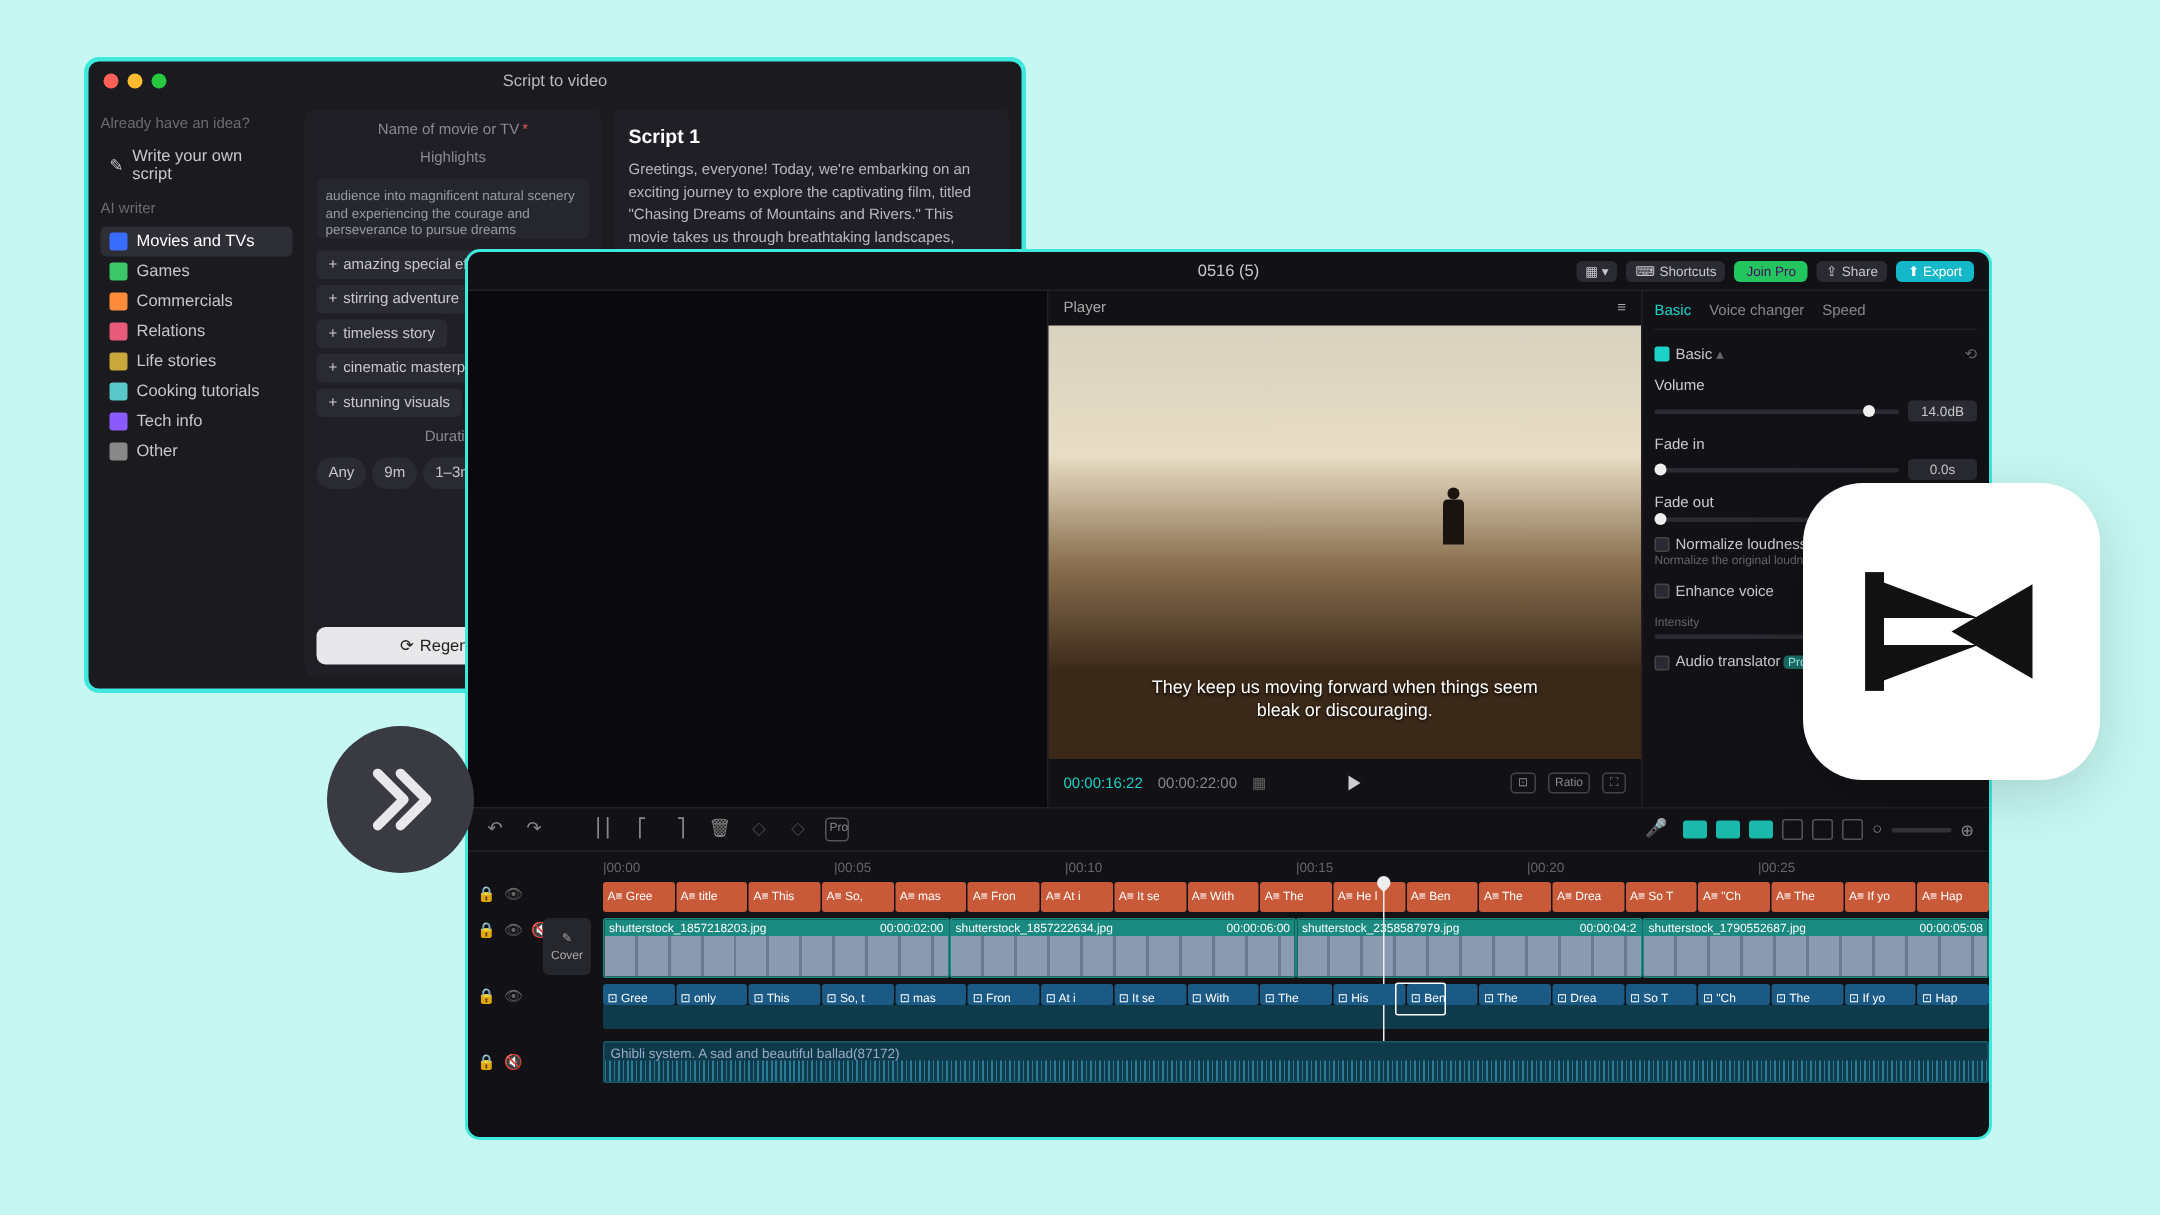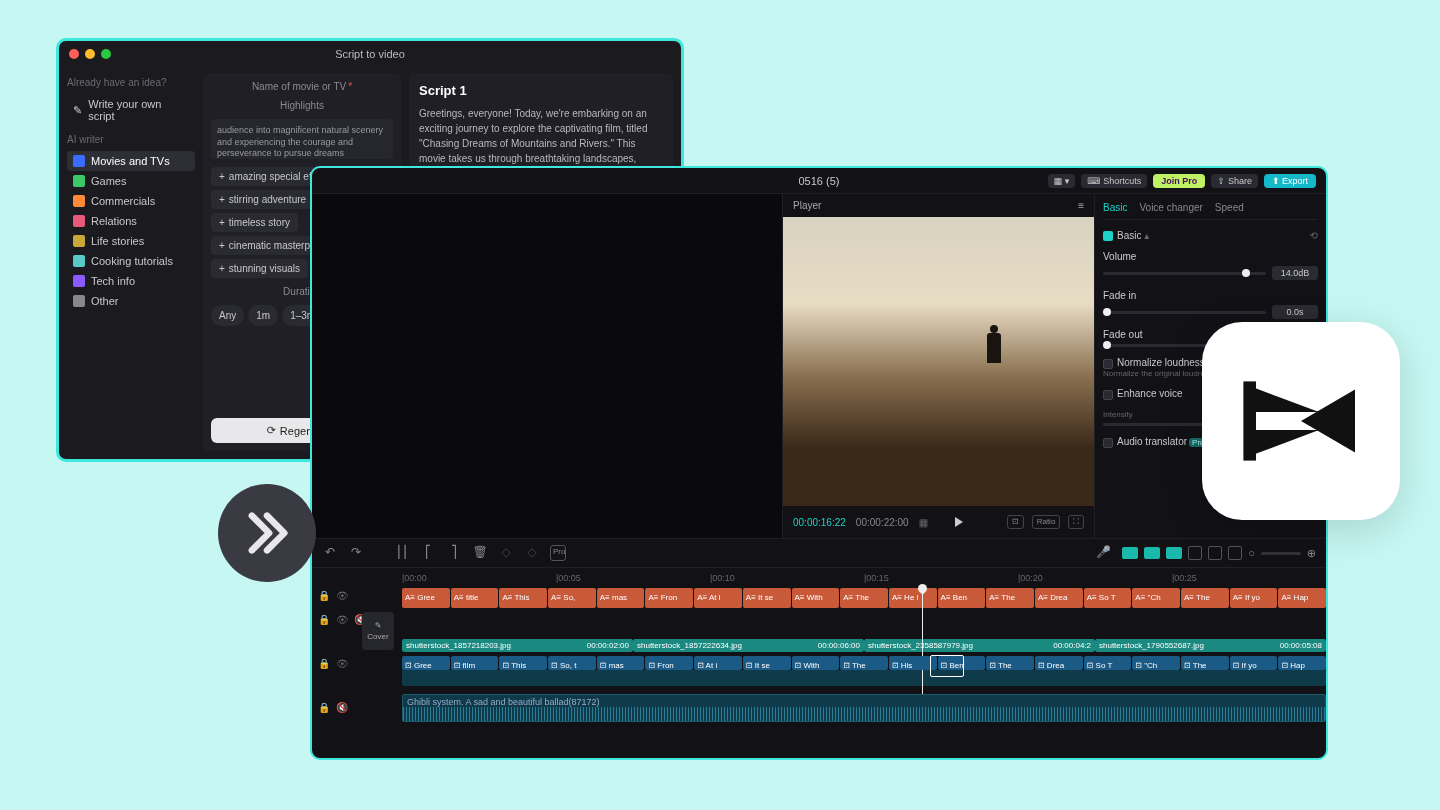--- a/index.html
+++ b/index.html
@@ -50,25 +50,25 @@
 
 .window2 {
   position:absolute; left:310px; top:166px; width:1018px; height:594px;
   background:#121216; border-radius:10px; border:2px solid #3ee8dd; color:#c8c8cc;
   font-size:11px; overflow:hidden;
 }
 .w2-top { height:26px; display:flex; align-items:center; padding:0 10px; justify-content:space-between; border-bottom:1px solid #1f1f25;}
 .w2-top-mid { position:absolute; left:0; right:0; text-align:center; pointer-events:none;}
 .w2-top-right { display:flex; gap:6px; align-items:center;}
 .chiplet { background:#2a2a32; border-radius:4px; padding:2px 6px; font-size:9px; display:flex; gap:3px; align-items:center;}
-.joinpro { background:#bef264; color:#4a0a5a; border-radius:4px; padding:2px 8px; font-size:9px; font-weight:700;}
+.joinpro { background:#22c55e; color:#4a0a5a; border-radius:4px; padding:2px 8px; font-size:9px; font-weight:400;}
 .export { background:#15b8c8; color:#fff; border-radius:4px; padding:2px 8px; font-size:9px;}
 .w2-main { display:flex; height: 344px;}
 .w2-left { flex:1; background:#0a0a0e; }
-.w2-player { width:312px; background:#121216; display:flex; flex-direction:column; border-left:1px solid #1f1f25;}
+.w2-player { width:396px; background:#121216; display:flex; flex-direction:column; border-left:1px solid #1f1f25;}
 .player-hdr { padding:6px 10px; font-size:10px; color:#aaa; display:flex; justify-content:space-between;}
 .player-view { flex:1; position:relative; background:linear-gradient(180deg,#d8d2c0 0%,#e8ddc5 30%,#8a7050 55%,#3a2818 80%);}
 .silhouette { position:absolute; right:30%; top:40%; width:14px; height:30px; background:#1a1410; border-radius:3px 3px 0 0; }
 .silhouette::before { content:""; position:absolute; top:-8px; left:3px; width:8px;height:8px;border-radius:50%;background:#1a1410;}
 .caption { position:absolute; bottom:24px; left:0; right:0; text-align:center; color:#fff; font-size:12px; line-height:1.3; text-shadow:0 1px 2px #000;}
 .player-ctrl { height:32px; display:flex; align-items:center; padding:0 10px; gap:10px; font-size:10px;}
 .tc1 { color:#1dd3c8;} .tc2{color:#888;}
 .play-ico { margin:0 auto; width:0;height:0;border-left:8px solid #ccc;border-top:5px solid transparent;border-bottom:5px solid transparent;}
 .pc-right { margin-left:auto; display:flex; gap:8px; color:#888;}
 .pc-right span { border:1px solid #444; border-radius:3px; padding:1px 4px; font-size:8px;}
@@ -94,21 +94,21 @@
 .rtools .b { width:16px;height:12px; background:#1bb8ac; border-radius:2px;}
 .rtools .g { width:14px;height:14px; border:1px solid #555; border-radius:2px;}
 .ruler { height:20px; display:flex; padding-left:90px; color:#666; font-size:9px; align-items:center;}
 .ruler span { width:156px; }
 .tracks { position:relative; padding-left:90px; }
 .track-ctrl { position:absolute; left:0; width:84px; display:flex; gap:6px; padding:2px 6px; color:#666; align-items:center;}
 .track-ctrl span { width:12px; font-size:10px;}
 .track { height:20px; display:flex; gap:1px; margin-bottom:4px;}
 .clip { background:#c85a3a; border-radius:2px; padding:0 3px; font-size:8px; color:#fff; overflow:hidden; white-space:nowrap; flex:1; line-height:20px;}
 .clip.cap { background:#1a5a84; }
-.vid-track { height:40px; display:flex; margin-bottom:4px;align-items:flex-end;}
+.vid-track { height:40px; display:flex; margin-bottom:4px;}
 .vclip { flex:1; display:flex; flex-direction:column; border:1px solid #1a8a80; border-radius:2px; overflow:hidden;}
 .vclip-hdr { background:#1a8a80; color:#fff; font-size:8px; padding:1px 3px; display:flex; justify-content:space-between;}
 .vclip-thumbs { flex:1; background:repeating-linear-gradient(90deg,#8a9ab0 0,#8a9ab0 20px,#6a7a90 20px,#6a7a90 22px); }
 .cover-btn { position:absolute; left: 50px; top: 24px; width:32px; height:38px; background:#26262d; border-radius:4px; color:#aaa; font-size:8px; display:flex; flex-direction:column; align-items:center; justify-content:center; gap:2px;}
 .aud-track { height:28px; background:#0f3a4a; border:1px solid #1a5a6a; border-radius:2px; padding:2px 4px; color:#9ac; font-size:9px; position:relative; overflow:hidden;}
 .wave { position:absolute; left:0; right:0; bottom:0; height:14px; background:repeating-linear-gradient(90deg,#2a7a9a 0,#2a7a9a 1px,transparent 1px,transparent 3px);}
 .playhead { position:absolute; left:calc(90px + 520px); top:0; bottom:0; width:1px; background:#eee;}
 .playhead::before { content:""; position:absolute; top:-4px; left:-4px; width:9px; height:9px; background:#eee; border-radius:50% 50% 50% 0; transform:rotate(-45deg);}
 .sel-box { position:absolute; border:1.5px solid #fff; width:34px; height:22px; border-radius:2px;}
 
@@ -190,21 +190,21 @@
       <div class="hl-tags" id="hl-tags">
           <span class="chip"><span>+</span> amazing special effects</span>
           <span class="chip"><span>+</span> stirring adventure</span>
           <span class="chip"><span>+</span> timeless story</span>
           <span class="chip"><span>+</span> cinematic masterpiece</span>
           <span class="chip"><span>+</span> stunning visuals</span>
         </div>
       <div class="lbl">Duration</div>
       <div class="dur-row" id="dur-row">
           <span class="pill">Any</span>
-          <span class="pill">1m</span>
+          <span class="pill">9m</span>
           <span class="pill">1–3m</span>
           <span class="pill sel">&gt;3m</span>
         </div>
       <div class="regen btn">
         <span>⟳</span>
         <span>Regenerate</span>
       </div>
     </div>
 
     <div class="w1-right">
@@ -257,20 +257,24 @@
   <div class="w2-main">
     <div class="w2-left"></div>
 
     <div class="w2-player">
       <div class="player-hdr">
         <span>Player</span>
         <span>≡</span>
       </div>
       <div class="player-view">
         <div class="silhouette"></div>
+        <div class="caption">
+          <div>They keep us moving forward when things seem</div>
+          <div>bleak or discouraging.</div>
+        </div>
       </div>
       <div class="player-ctrl">
         <span class="tc1">00:00:16:22</span>
         <span class="tc2">00:00:22:00</span>
         <span style="color:#666">▦</span>
         <div class="play-ico"></div>
         <div class="pc-right">
           <span>⊡</span>
           <span>Ratio</span>
           <span>⛶</span>
@@ -439,21 +443,21 @@
         </div>
       </div>
 
     <div class="track-ctrl" style="top:68px">
         <span>🔒</span>
         <span>👁</span>
       </div>
     <div class="track" id="cap-track" style="height:14px;position:relative">
       <div class="sel-box" style="left:528px;top:-1px"></div>
     <div class="clip cap">⊡ Gree</div>
-        <div class="clip cap">⊡ film</div>
+        <div class="clip cap">⊡ only</div>
         <div class="clip cap">⊡ This</div>
         <div class="clip cap">⊡ So, t</div>
         <div class="clip cap">⊡ mas</div>
         <div class="clip cap">⊡ Fron</div>
         <div class="clip cap">⊡ At i</div>
         <div class="clip cap">⊡ It se</div>
         <div class="clip cap">⊡ With</div>
         <div class="clip cap">⊡ The</div>
         <div class="clip cap">⊡ His</div>
         <div class="clip cap">⊡ Ben</div>

